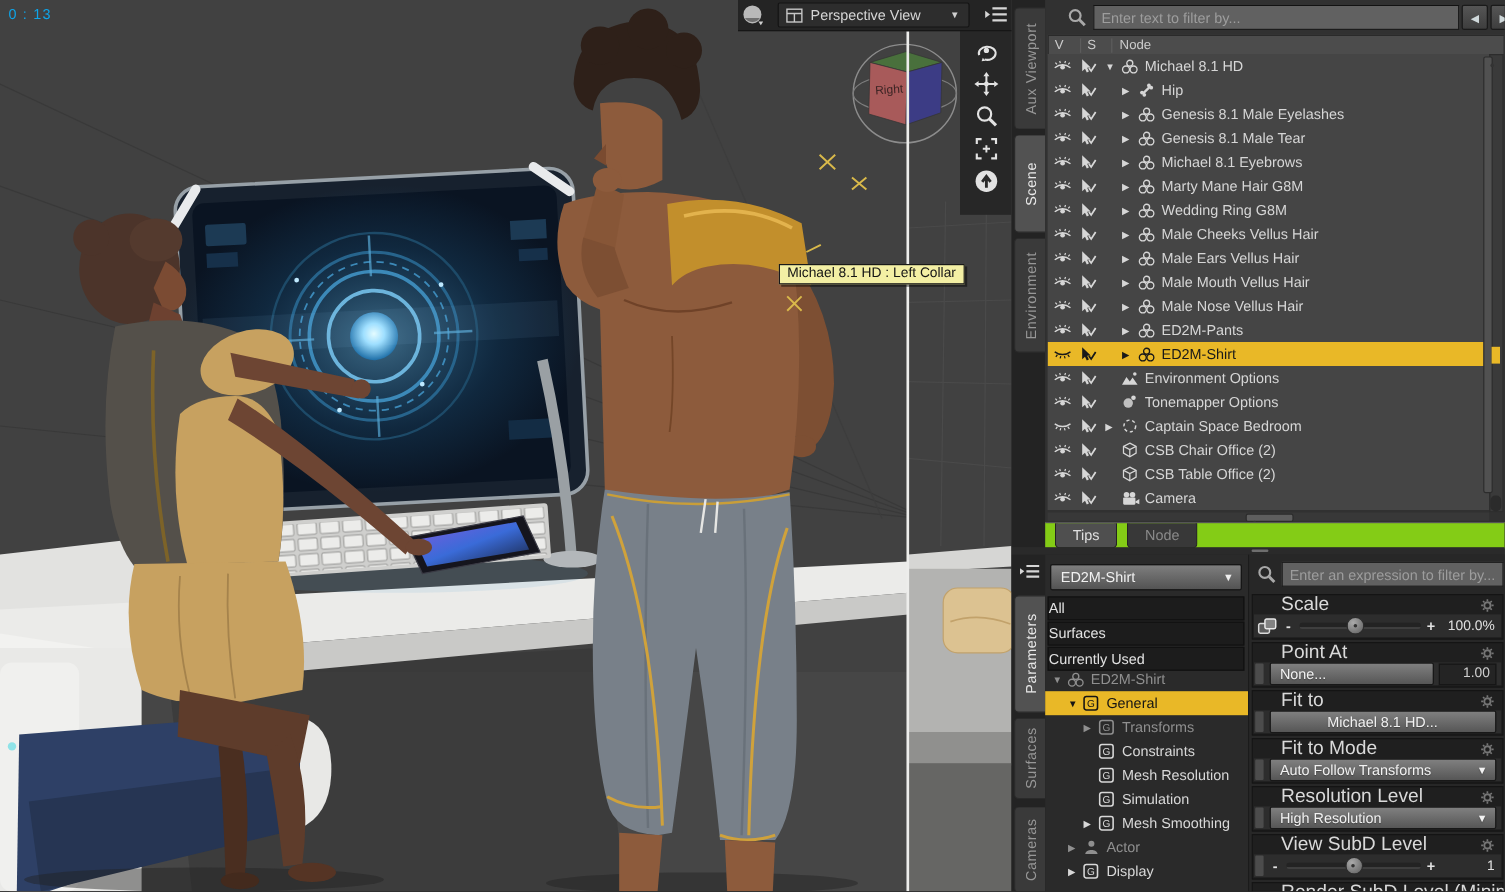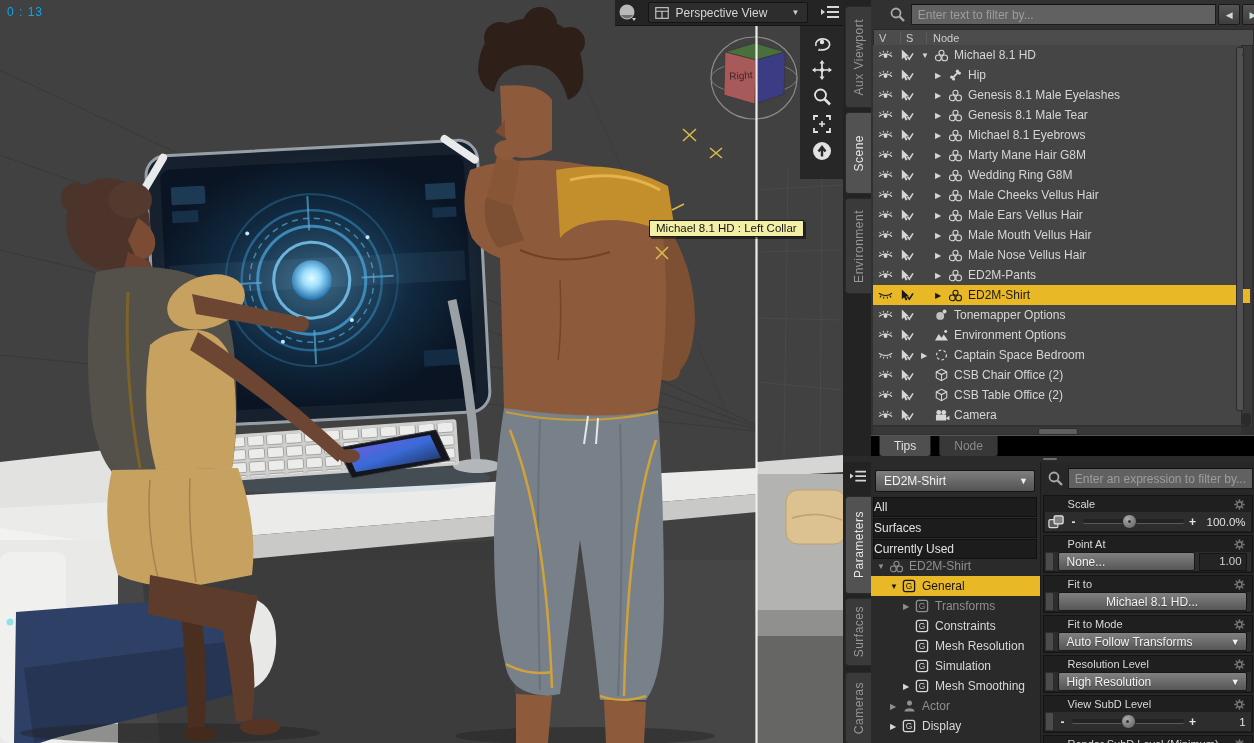--- a/index.html
+++ b/index.html
@@ -57,21 +57,21 @@
   .srow .selp{width:22px;height:16px;display:flex;align-items:center;}
   .srow .arr{width:13px;font-size:8px;color:inherit;text-align:left;}
   .srow .nicon{width:18px;height:16px;display:flex;align-items:center;}
   .srow .slab{font-size:12px;margin-left:2px;white-space:nowrap;}
   #scene-vscroll{position:absolute;right:1px;top:45px;width:10px;height:380px;background:#3a3a3a;border:1px solid #2c2c2c;cursor:pointer;}
   #scene-vscroll .thumb{position:absolute;left:1px;top:1px;width:6px;height:362px;background:#515151;border-radius:2px;}
   #scene-vscroll .mark{position:absolute;left:1px;top:243px;width:7px;height:14px;background:#e9b827;}
   #scene-vscroll .knob{position:absolute;left:0px;bottom:0;width:9px;height:13px;background:#2b2b2b;border-radius:4px;}
   #scene-hscroll{position:absolute;left:2px;top:427px;width:368px;height:7px;background:#383838;cursor:pointer;}
   #scene-hscroll .thumb{position:absolute;left:172px;top:1px;width:38px;height:5px;background:#5e5e5e;border-radius:2px;}
-  #scene-tabs{position:absolute;left:0px;top:435px;width:383px;height:21px;border-top:1px solid #555;background:#000000;display:flex;}
+  #scene-tabs{position:absolute;left:0px;top:435px;width:383px;height:21px;border-top:1px solid #555;background:#84cc16;display:flex;}
   .btab{height:20px;padding:0 14px;margin-left:8px;border:1px solid #232323;border-top:none;border-radius:0 0 4px 4px;
         font-size:12px;display:flex;align-items:center;cursor:pointer;background:#383838;color:#8a8a8a;}
   .btab.active{background:#4f4f4f;color:#e0e0e0;}
   
   #param-panel{position:absolute;left:28px;top:462px;width:383px;height:281px;background:#262626;display:flex;}
   #param-left{width:169px;height:281px;background:#2a2a2a;position:relative;border-right:1px solid #1b1b1b;}
   #node-dd{position:absolute;left:4px;top:8px;width:158px;height:20px;background:linear-gradient(#7e7e7e,#535353);
            border:1px solid #161616;border-radius:2px;display:flex;align-items:center;color:#f1f1f1;font-size:12px;cursor:pointer;}
   #node-dd .lbl{flex:1;padding-left:8px;}
   #node-dd .caret{font-size:9px;margin-right:6px;color:#efefef;}
@@ -84,21 +84,21 @@
   .prow.selected{background:#e9b827;color:#141414;}
   .prow .arr{width:12px;font-size:8px;}
   .prow .nicon{width:17px;height:16px;display:flex;align-items:center;}
   .prow .slab{margin-left:3px;white-space:nowrap;}
   #param-right{width:214px;height:281px;background:#272727;position:relative;overflow:hidden;}
   #param-search{left:2px;top:5px;width:210px;height:23px;}
   #param-filter{width:176px;}
   #prop-cards{position:absolute;left:2px;top:33px;width:210px;height:248px;overflow:hidden;}
   .pcard{background:#1f1f1f;border:1px solid #141414;margin-bottom:2px;}
   .pcard-head{height:16px;display:flex;align-items:center;}
-  .pcard-label{margin-left:24px;color:#d9d9d9;font-size:11px;flex:1;white-space:nowrap;}
+  .pcard-label{margin-left:24px;color:#d9d9d9;font-size:16px;flex:1;white-space:nowrap;}
   .gear{width:16px;height:14px;margin-right:3px;cursor:pointer;display:flex;align-items:center;}
   .pcard-body{height:19px;margin:0 1px 1px 1px;background:#2d2d2d;display:flex;align-items:center;}
   .handle{width:7px;height:17px;background:#4c4c4c;margin:0 4px 0 1px;border-radius:1px;cursor:pointer;}
   .leadicon{width:22px;height:18px;display:flex;align-items:center;justify-content:center;margin-right:1px;}
   .pm{color:#e2e2e2;font-size:12px;font-weight:bold;width:12px;text-align:center;cursor:pointer;}
   .track{flex:1;height:4px;background:#232323;border-radius:2px;border-bottom:1px solid #5a5a5a;position:relative;margin:0 3px;cursor:pointer;}
   .thumb{position:absolute;top:-5px;width:13px;height:13px;margin-left:-7px;border-radius:50%;
          background:radial-gradient(circle at 35% 30%,#aaa,#5c5c5c);border:1px solid #2c2c2c;cursor:pointer;}
   .thumb::after{content:"";position:absolute;left:4.5px;top:4.5px;width:3px;height:3px;border-radius:50%;background:#333;}
   .pval{width:47px;text-align:right;color:#e0e0e0;font-size:11.5px;padding-right:5px;white-space:nowrap;}
@@ -734,50 +734,50 @@
             </span>
             <span class="selp">
               <svg viewBox="0 0 16 13" width="15" height="13">
                 <path d="M3 0 L3 10.6 L5.5 8.4 L7.1 11.8 L9 10.9 L7.4 7.6 L10.6 7.4 Z" fill="currentColor"></path>
                 <path d="M9 7.8 L11 10.4 L15 4.2" fill="none" stroke="currentColor" stroke-width="1.6"></path>
               </svg>
             </span>
             <span style="width: 0px;"></span>
             <span class="arr"></span>
             <span class="nicon">
+              <svg viewBox="0 0 16 14" width="15" height="13">
+                <path d="M1 12.5 L5 5.5 L8 9.5 L10.5 6 L15 12.5 Z" fill="currentColor"></path>
+                <circle cx="12.5" cy="2.8" r="1.6" fill="currentColor"></circle>
+              </svg>
+            </span>
+            <span class="slab">Environment Options</span>
+          </div>
+          <div class="srow">
+            <span class="vis">
+              <svg viewBox="0 0 16 13" width="15" height="13">
+                <path d="M1 7.5 Q8 2 15 7.5" fill="none" stroke="currentColor" stroke-width="1.3"></path>
+                <circle cx="8" cy="7" r="2.1" fill="currentColor"></circle>
+                <path d="M3 4.6 L1.6 3 M6 3.4 L5.4 1.5 M10 3.4 L10.6 1.5 M13 4.6 L14.4 3" stroke="currentColor" stroke-width="1.1"></path>
+              </svg>
+            </span>
+            <span class="selp">
+              <svg viewBox="0 0 16 13" width="15" height="13">
+                <path d="M3 0 L3 10.6 L5.5 8.4 L7.1 11.8 L9 10.9 L7.4 7.6 L10.6 7.4 Z" fill="currentColor"></path>
+                <path d="M9 7.8 L11 10.4 L15 4.2" fill="none" stroke="currentColor" stroke-width="1.6"></path>
+              </svg>
+            </span>
+            <span style="width: 0px;"></span>
+            <span class="arr"></span>
+            <span class="nicon">
               <svg viewBox="0 0 16 16" width="15" height="14">
                 <circle cx="6.5" cy="9" r="4.5" fill="currentColor" opacity="0.85"></circle>
                 <circle cx="11.5" cy="4" r="2.2" fill="currentColor"></circle>
               </svg>
             </span>
             <span class="slab">Tonemapper Options</span>
-          </div>
-          <div class="srow">
-            <span class="vis">
-              <svg viewBox="0 0 16 13" width="15" height="13">
-                <path d="M1 7.5 Q8 2 15 7.5" fill="none" stroke="currentColor" stroke-width="1.3"></path>
-                <circle cx="8" cy="7" r="2.1" fill="currentColor"></circle>
-                <path d="M3 4.6 L1.6 3 M6 3.4 L5.4 1.5 M10 3.4 L10.6 1.5 M13 4.6 L14.4 3" stroke="currentColor" stroke-width="1.1"></path>
-              </svg>
-            </span>
-            <span class="selp">
-              <svg viewBox="0 0 16 13" width="15" height="13">
-                <path d="M3 0 L3 10.6 L5.5 8.4 L7.1 11.8 L9 10.9 L7.4 7.6 L10.6 7.4 Z" fill="currentColor"></path>
-                <path d="M9 7.8 L11 10.4 L15 4.2" fill="none" stroke="currentColor" stroke-width="1.6"></path>
-              </svg>
-            </span>
-            <span style="width: 0px;"></span>
-            <span class="arr"></span>
-            <span class="nicon">
-              <svg viewBox="0 0 16 14" width="15" height="13">
-                <path d="M1 12.5 L5 5.5 L8 9.5 L10.5 6 L15 12.5 Z" fill="currentColor"></path>
-                <circle cx="12.5" cy="2.8" r="1.6" fill="currentColor"></circle>
-              </svg>
-            </span>
-            <span class="slab">Environment Options</span>
           </div>
           <div class="srow">
             <span class="vis">
               <svg viewBox="0 0 16 13" width="15" height="13">
                 <path d="M1 4 Q8 9 15 4" fill="none" stroke="currentColor" stroke-width="1.3"></path>
                 <path d="M3.4 6.6 L2 8.6 M6.4 7.8 L5.8 9.8 M9.6 7.8 L10.2 9.8 M12.6 6.6 L14 8.6" stroke="currentColor" stroke-width="1.1"></path>
               </svg>
             </span>
             <span class="selp">
               <svg viewBox="0 0 16 13" width="15" height="13">

